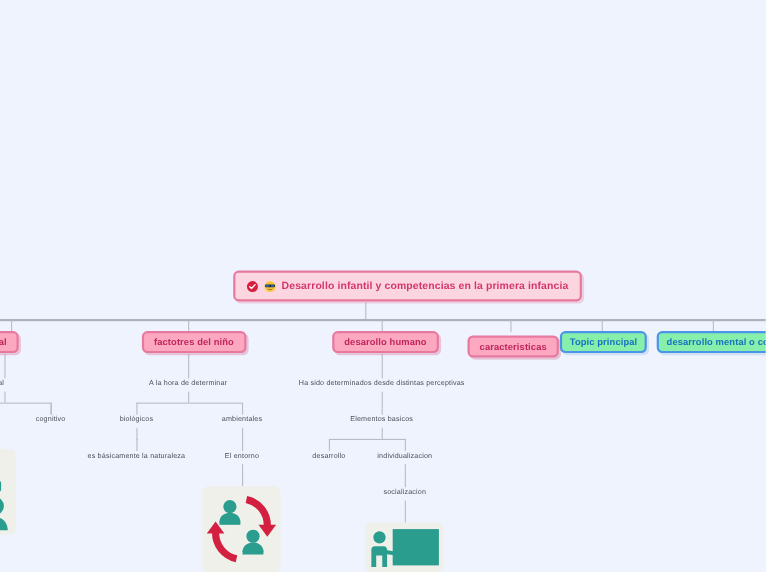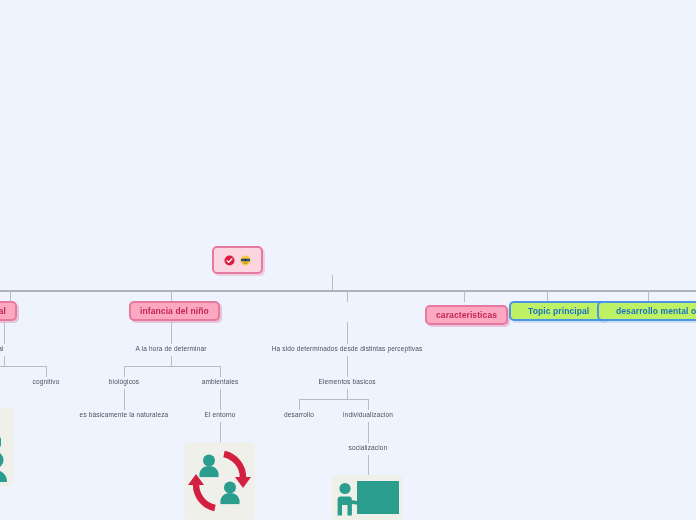--- a/index.html
+++ b/index.html
@@ -66,26 +66,26 @@
   .node-pink {
     background: #fba8c0;
     border: 2px solid #e8799e;
     color: #c2255c;
     font-size: 8.5px;
     height: 20px;
     padding: 0 9px;
     box-shadow: 2px 2px 0 rgba(194,37,92,.22);
   }
   .node-blue {
-    background: #bef264;
+    background: #86efac;
     border: 2px solid #4a95e8;
     color: #1971c2;
     font-size: 8.5px;
     height: 20px;
-    padding: 0 17px;
+    padding: 0 7px;
     box-shadow: 2px 2px 0 rgba(25,113,194,.14);
   }
 
   
   .leaf {
     position: absolute;
     font-size: 6.5px;
     color: #4a4f5c;
     white-space: nowrap;
     text-align: center;
@@ -157,31 +157,35 @@
       </span>
       <span class="emoji">
         <svg width="11" height="11" viewBox="0 0 24 24">
           <circle cx="12" cy="12" r="11" fill="#f7c744"></circle>
           <rect x="2.5" y="8" width="19" height="5.4" rx="1.6" fill="#1b2430"></rect>
           <rect x="4" y="9.1" width="6.6" height="3.2" rx="1" fill="#2b6cb0"></rect>
           <rect x="13.4" y="9.1" width="6.6" height="3.2" rx="1" fill="#2b6cb0"></rect>
           <path d="M8 17.2c1.2 1.3 6.8 1.3 8 0" fill="none" stroke="#8a5a16" stroke-width="1.6" stroke-linecap="round"></path>
         </svg>
       </span>
+      <span>Desarrollo infantil y competencias en la primera infancia</span>
     </span>
   </div>
 
   <div class="node node-pink" style="left:-22px; top:301px;">
     <span>icial</span>
   </div>
 
   <div class="node node-pink" style="left:129px; top:301px;">
-    <span>infancia del niño</span>
-  </div>
-
+    <span>factotres del niño</span>
+  </div>
+
+  <div class="node node-pink" style="left:302px; top:301px;">
+    <span>desarollo humano</span>
+  </div>
 
   <div class="node node-pink" style="left:425px; top:305px;">
     <span>caracteristicas</span>
   </div>
 
   <div class="node node-blue" style="left:509px; top:301px;">
     <span>Topic principal</span>
   </div>
 
   <div class="node node-blue" style="left:597px; top:301px;">

